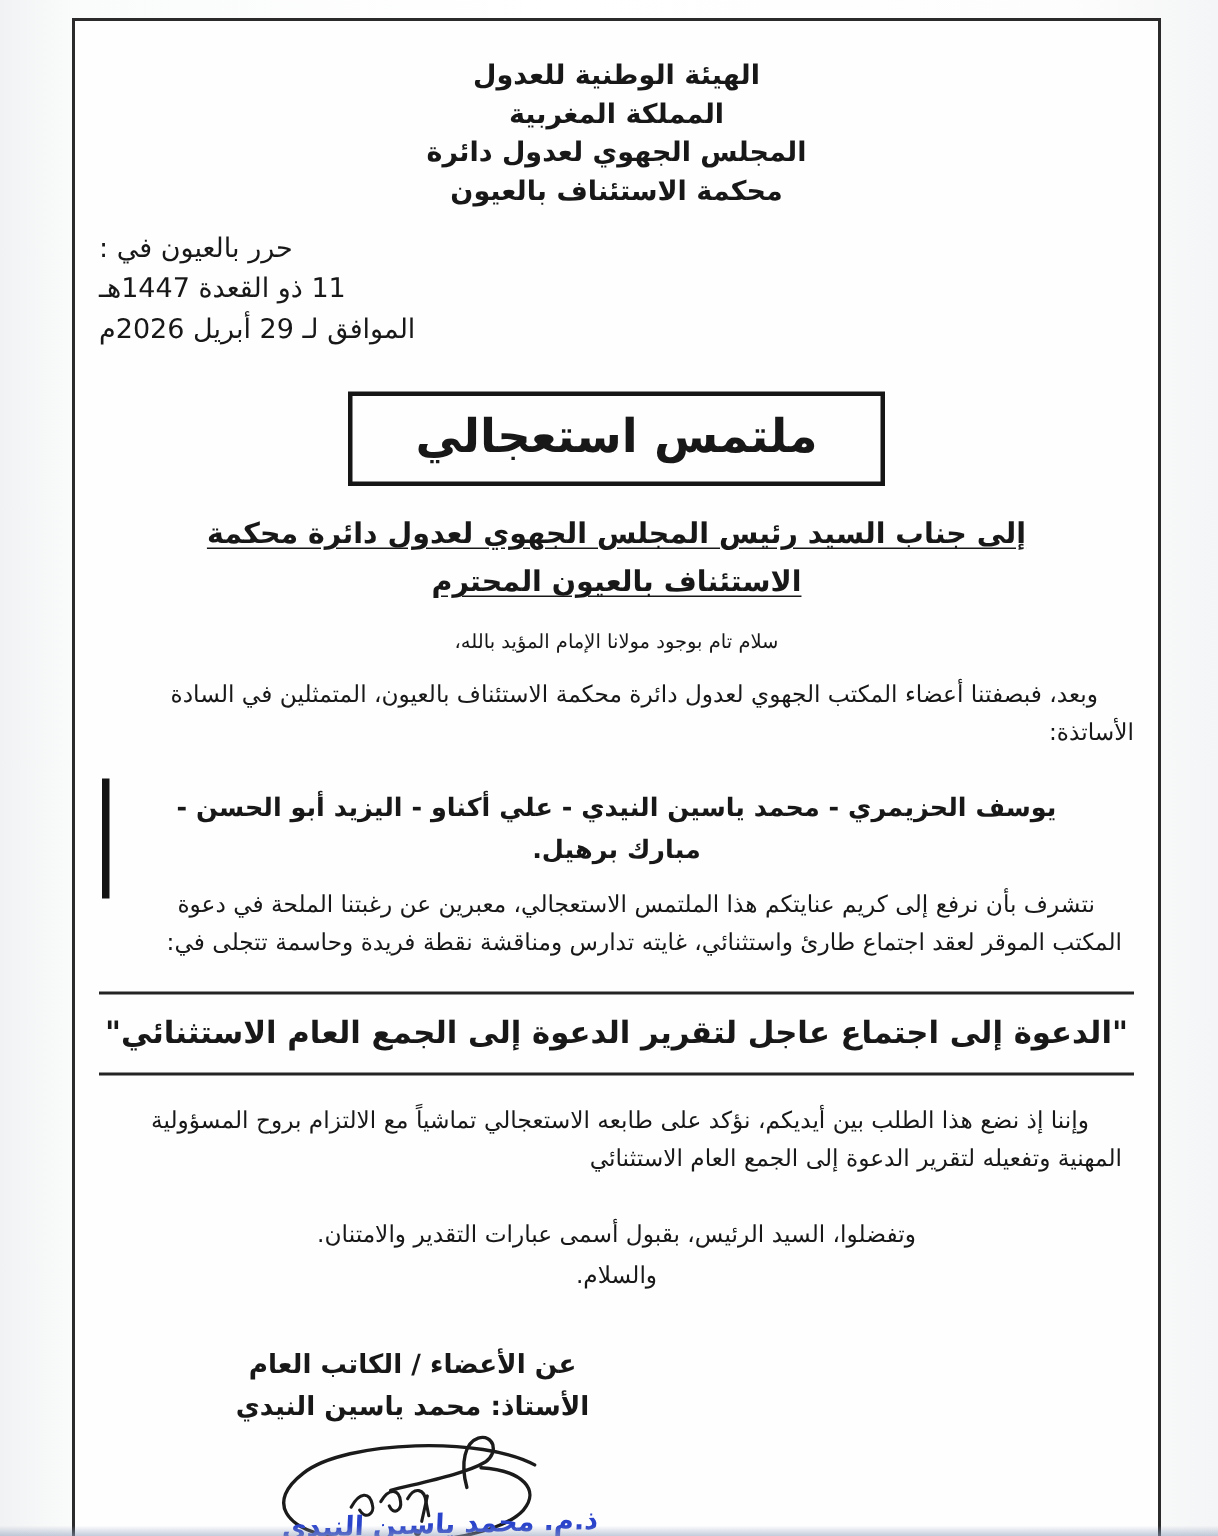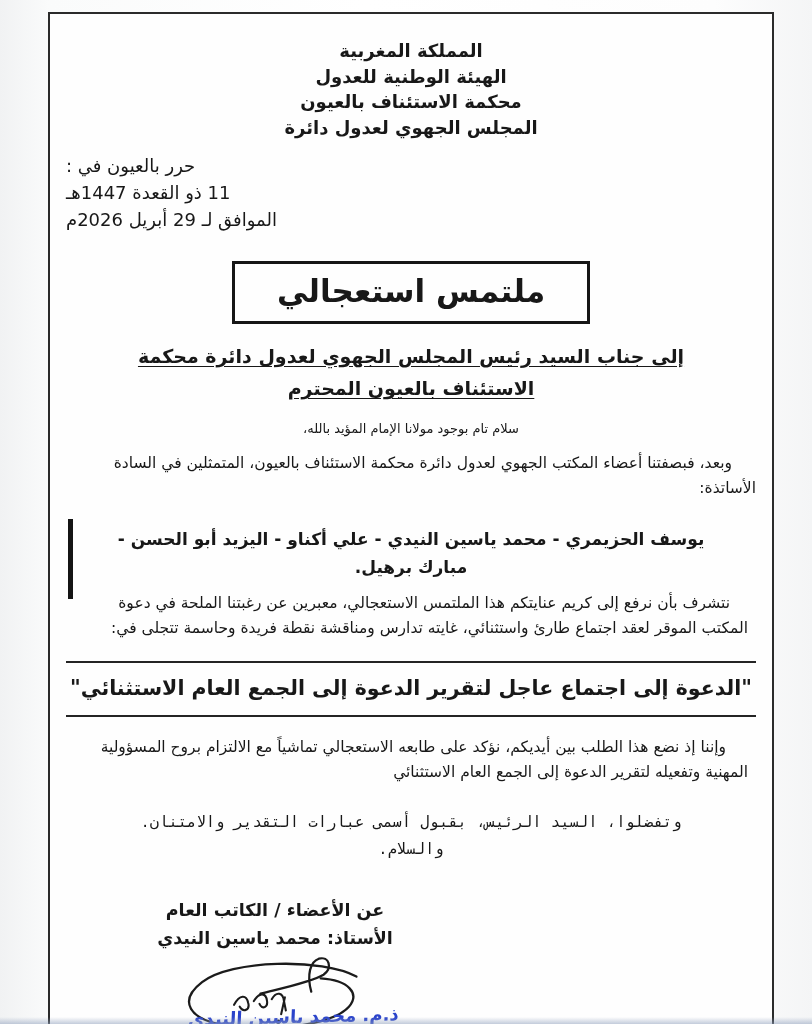--- a/index.html
+++ b/index.html
@@ -54,21 +54,21 @@
   }
   .request { margin-top: 10px; text-indent: 18px; padding: 0 8px; }
   .quote-banner {
     margin-top: 20px;
     border-top: 2px solid #242424;
     border-bottom: 2px solid #242424;
     padding: 13px 4px 15px 4px;
     text-align: center; font-weight: bold; font-size: 20.5px;
   }
   .emphasis { margin-top: 18px; text-indent: 22px; padding: 0 8px; }
-  .closing { margin-top: 24px; text-align: center; font-size: 15.5px; line-height: 1.75; font-family: Liberation Mono, monospace; }
+  .closing { margin-top: 24px; text-align: center; font-size: 15.5px; line-height: 1.75; }
   .sig-block {
     margin-top: 32px; margin-left: auto;  
     margin-right: auto;
     width: 330px;
     margin-left: 44px; margin-right: auto;
     text-align: center; font-weight: bold; font-size: 17.5px; line-height: 1.62;
   }
   .sig-draw { width: 330px; margin-left: 44px; margin-right: auto; text-align: center; margin-top: 2px; }
   .stamp {
     position: absolute; left: 138px; top: 992px;
@@ -82,24 +82,24 @@
     background: linear-gradient(180deg, rgba(146,162,190,0) 0%, rgba(146,162,190,0.55) 100%);
   }
 </style>
 </head>
 <body>
 
 <div class="photo">
   <div class="page">
 
     <div class="hdr">
+      <div>الهيئة الوطنية للعدول</div>
       <div>المملكة المغربية</div>
-      <div>الهيئة الوطنية للعدول</div>
+      <div>المجلس الجهوي لعدول دائرة</div>
       <div>محكمة الاستئناف بالعيون</div>
-      <div>المجلس الجهوي لعدول دائرة</div>
     </div>
 
     <div class="date-block">
       <div>حرر بالعيون في :</div>
       <div>11 ذو القعدة 1447هـ</div>
       <div>الموافق لـ 29 أبريل 2026م</div>
     </div>
 
     <div class="title-wrap">
       <div class="title-box">ملتمس استعجالي</div>

